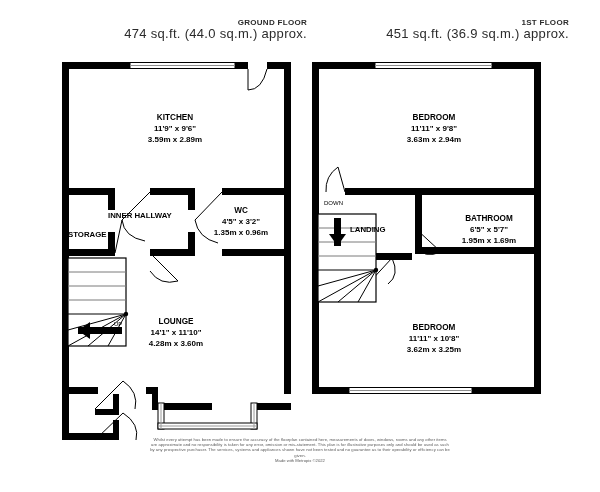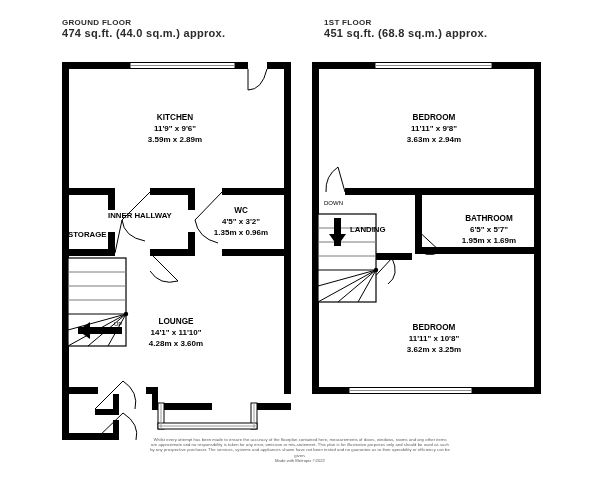--- a/index.html
+++ b/index.html
@@ -22,30 +22,30 @@
   }
   svg#plan-svg {
     position: absolute;
     left: 0; top: 0;
     width: 600px;
     height: 492px;
     display: block;
   }
   .hdr {
     position: absolute;
-    text-align: left;
+    text-align: right;
     font-weight: bold;
     font-size: 8px;
     letter-spacing: 0.3px;
     line-height: 11px;
     color: #2b2b2b;
   }
   .hdr .sub {
-    font-weight: bold;
-    font-size: 11px;
+    font-weight: normal;
+    font-size: 13px;
     display: block;
   }
   .footer-wrap {
     position: absolute;
     left: 0;
     top: 437px;
     width: 600px;
     text-align: center;
   }
   .footer-total {
@@ -74,21 +74,21 @@
 
 <div id="floorplan-root">
 
   <div class="hdr" style="left:62px; top:17px; width:245px;">
     <span>GROUND FLOOR</span>
     <span class="sub">474 sq.ft. (44.0 sq.m.) approx.</span>
   </div>
 
   <div class="hdr" style="left:324px; top:17px; width:245px;">
     <span>1ST FLOOR</span>
-    <span class="sub">451 sq.ft. (68.8 sq.m.) approx.</span>
+    <span class="sub">451 sq.ft. (36.9 sq.m.) approx.</span>
   </div>
 
   <svg id="plan-svg" viewBox="0 0 600 492">
 
     <g>
 
       <g fill="#000000">
 
         <rect x="62" y="62" width="68" height="7"></rect>
 

